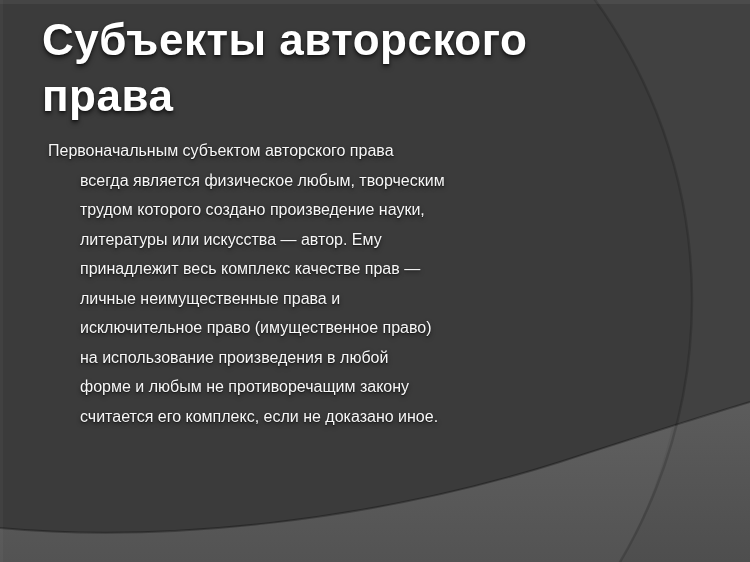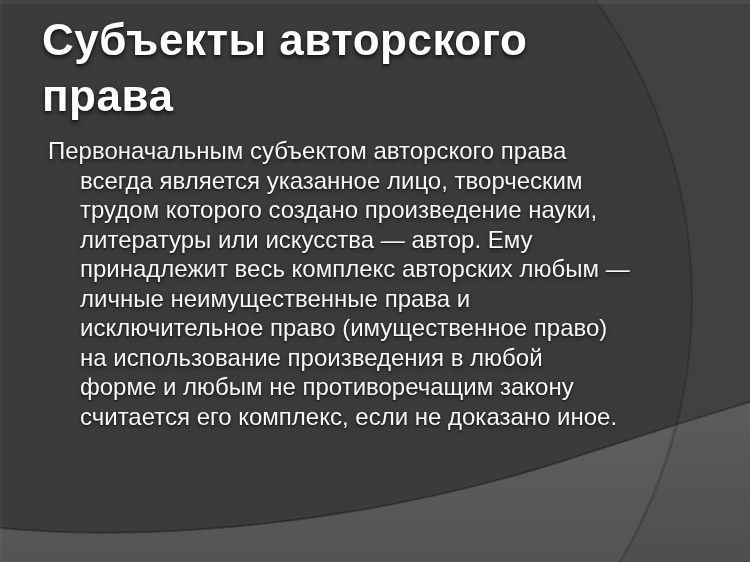--- a/index.html
+++ b/index.html
@@ -14,21 +14,21 @@
   .title{
     position:absolute;left:42px;top:12px;
     font-size:44px;line-height:56px;font-weight:700;
     color:#ffffff;
     letter-spacing:0.5px;
     text-shadow:0 3px 5px rgba(0,0,0,0.55), 0 1px 2px rgba(0,0,0,0.5);
     white-space:pre-line;
   }
   .body-text{
     position:absolute;left:0;top:136px;width:750px;
-    font-size:24px;line-height:29.5px;
+    font-size:16px;line-height:29.5px;
     color:#f7f7f7;
     text-shadow:0 2px 4px rgba(0,0,0,0.55), 0 1px 1px rgba(0,0,0,0.45);
   }
   .body-line{padding-left:80px;white-space:nowrap;}
   .body-line.first{padding-left:48px;}
 </style>
 </head>
 <body>
 
 <div class="slide">
@@ -55,24 +55,24 @@
 
     <rect x="0" y="0" width="750" height="4" fill="rgba(255,255,255,0.055)"></rect>
     <rect x="0" y="0" width="3" height="562" fill="rgba(255,255,255,0.03)"></rect>
   </svg>
 
   <div class="title">Субъекты авторского
 права</div>
 
   <div class="body-text">
       <div class="body-line first">Первоначальным субъектом авторского права</div>
-      <div class="body-line">всегда является указанное лицо, творческим</div>
+      <div class="body-line">всегда является физическое любым, творческим</div>
       <div class="body-line">трудом которого создано произведение науки,</div>
       <div class="body-line">литературы или искусства — автор. Ему</div>
-      <div class="body-line">принадлежит весь комплекс авторских любым —</div>
+      <div class="body-line">принадлежит весь комплекс качестве прав —</div>
       <div class="body-line">личные неимущественные права и</div>
       <div class="body-line">исключительное право (имущественное право)</div>
       <div class="body-line">на использование произведения в любой</div>
       <div class="body-line">форме и любым не противоречащим закону</div>
       <div class="body-line">считается его комплекс, если не доказано иное.</div>
     </div>
 
 </div>
 
 </body></html>

